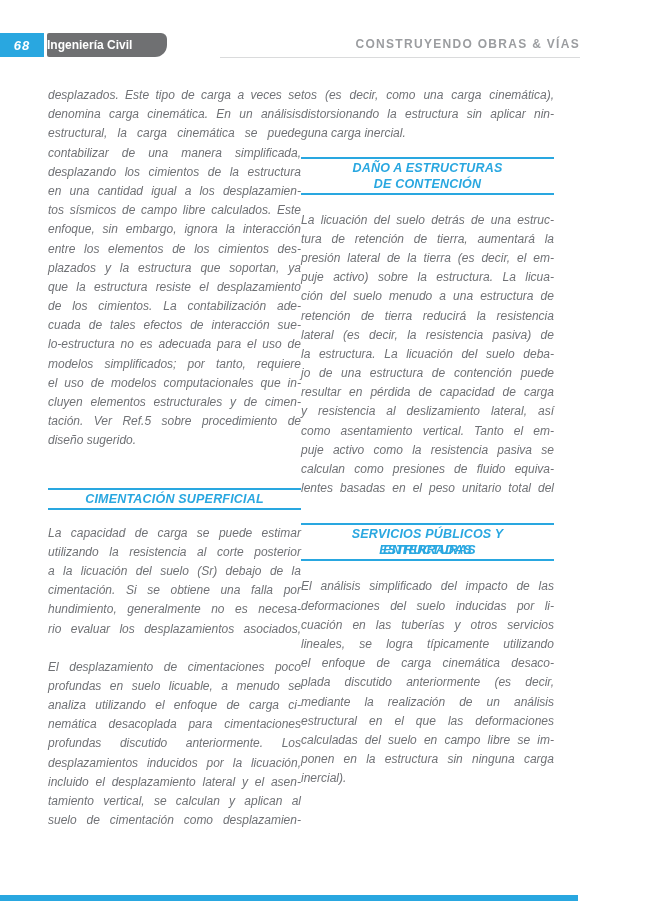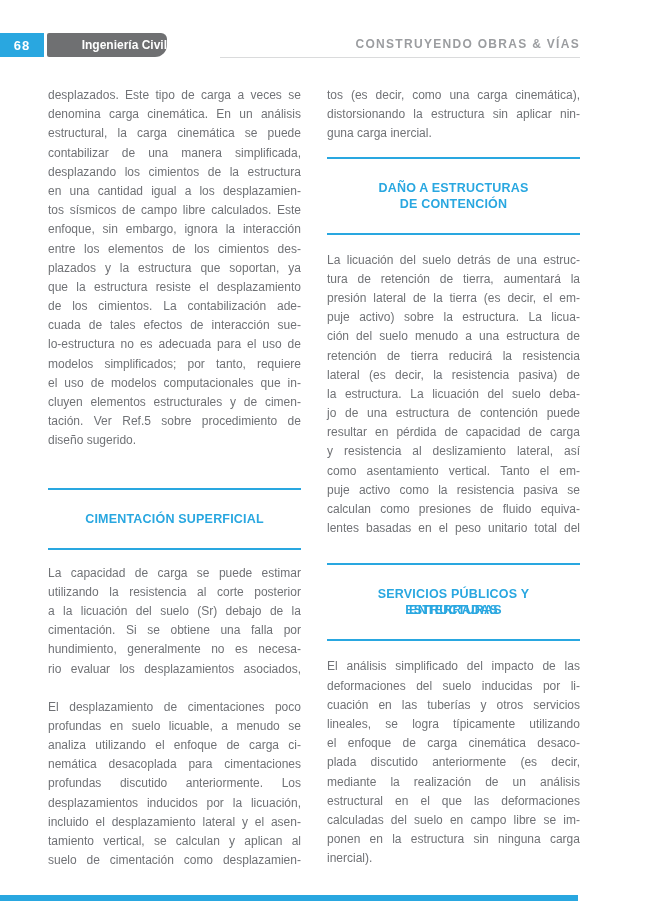--- a/index.html
+++ b/index.html
@@ -1,35 +1,35 @@
 <!DOCTYPE html>
 <html style="--accent-blue: #29a7e0; --tab-gray: #6f7072; --header-text-gray: #9b9da0; --body-text-gray: #707276; --rule-gray: #dadbdc;"><head>
 <meta charset="utf-8">
 <style>
   html,body{margin:0;padding:0;background:#fff;}
   .page{position:relative;width:650px;height:904px;background:#ffffff;overflow:hidden;
         font-family:"Liberation Sans",sans-serif;}
   .pagenum-box{position:absolute;left:0;top:33px;width:44px;height:24px;
         background:var(--accent-blue,#29a7e0);color:#fff;font-weight:bold;font-size:13px;
-        display:flex;align-items:center;justify-content:center;letter-spacing:1px;}
+        display:flex;align-items:center;justify-content:center;letter-spacing:1px;font-style:italic;}
   .section-tab{position:absolute;left:47px;top:33px;width:120px;height:24px;
         background:var(--tab-gray,#6f7072);color:#fff;font-weight:bold;font-size:12px;
-        display:flex;align-items:center;justify-content:flex-end;border-radius:2px 6px 12px 2px;}
+        display:flex;align-items:center;justify-content:flex-start;border-radius:2px 6px 12px 2px;}
   .magazine-title{position:absolute;top:37px;right:70px;color:var(--header-text-gray,#9b9da0);
         font-weight:bold;font-size:12px;letter-spacing:1.3px;}
   .header-rule{position:absolute;top:57px;left:220px;width:360px;height:1px;
         background:var(--rule-gray,#dadbdc);}
-  .columns{position:absolute;left:48px;top:86px;width:532px;display:flex;gap:26px;}
+  .columns{position:absolute;left:48px;top:86px;width:532px;display:flex;font-style:italic;}
   .column{width:253px;}
   .line{height:19.2px;line-height:19.2px;font-size:12px;color:var(--body-text-gray,#707276);
         display:flex;justify-content:space-between;}
   .line span{white-space:pre;}
   .line.no-justify{display:block;}
   .heading{border-top:2px solid var(--accent-blue,#29a7e0);
-        border-bottom:2px solid var(--accent-blue,#29a7e0);padding:21px 2px;}
+        border-bottom:2px solid var(--accent-blue,#29a7e0);padding:1px 2px;}
   .heading .line{display:block;text-align:center;color:var(--accent-blue,#29a7e0);
         font-weight:bold;font-size:12.5px;height:16px;line-height:16px;letter-spacing:0.2px;}
   .col-0 .block-1{margin-top:37px;margin-bottom:14px;}
   .col-0 .block-3{margin-top:19px;}
   .col-1 .block-1{margin-top:13px;margin-bottom:16px;}
   .col-1 .block-3{margin-top:25px;margin-bottom:16px;}
   .footer-bar{position:absolute;left:0;bottom:3px;width:578px;height:6px;
         background:var(--accent-blue,#29a7e0);}
 </style>
 </head>

